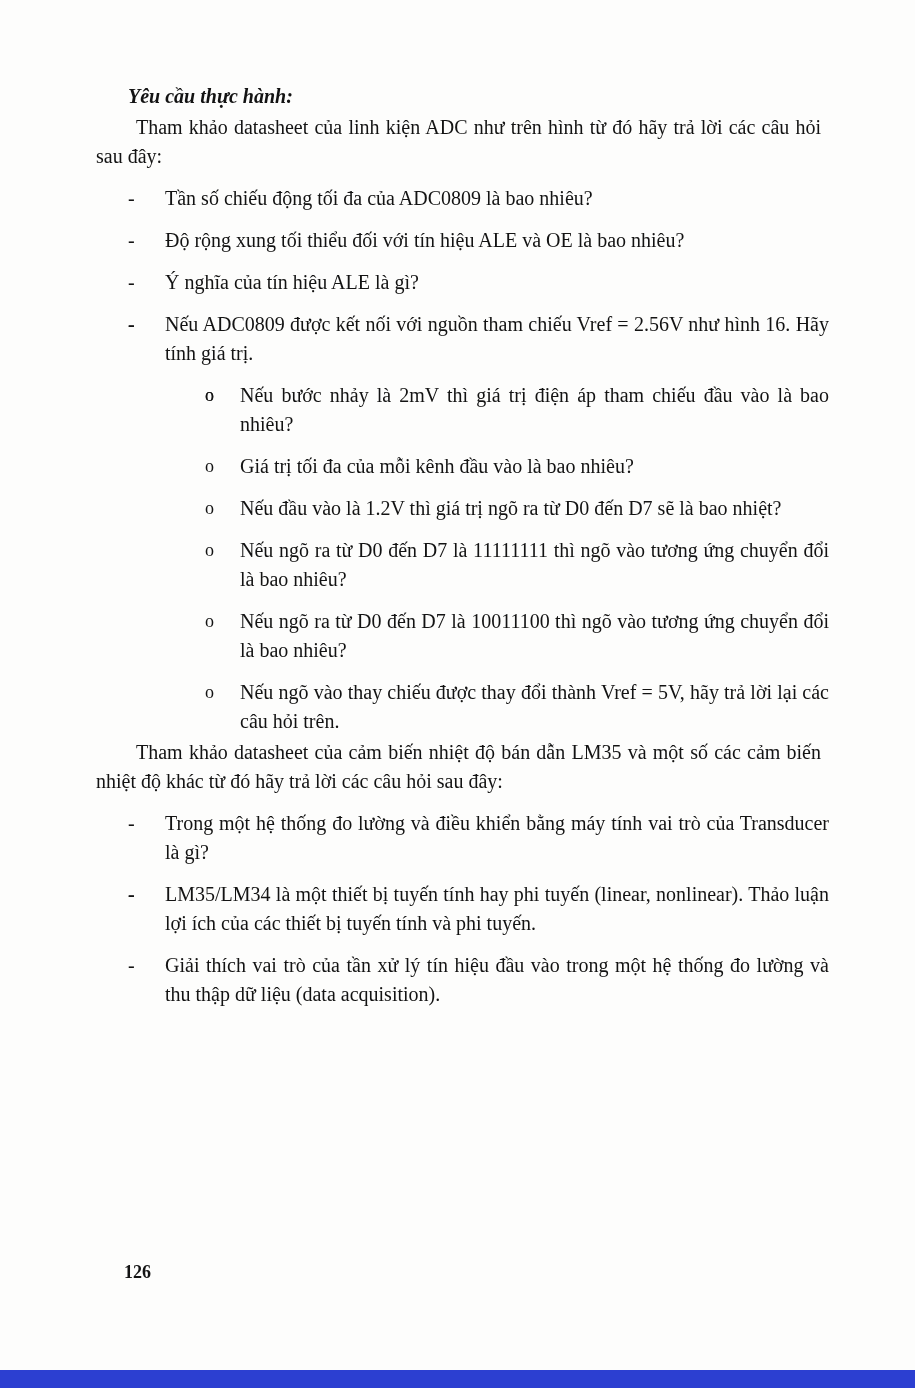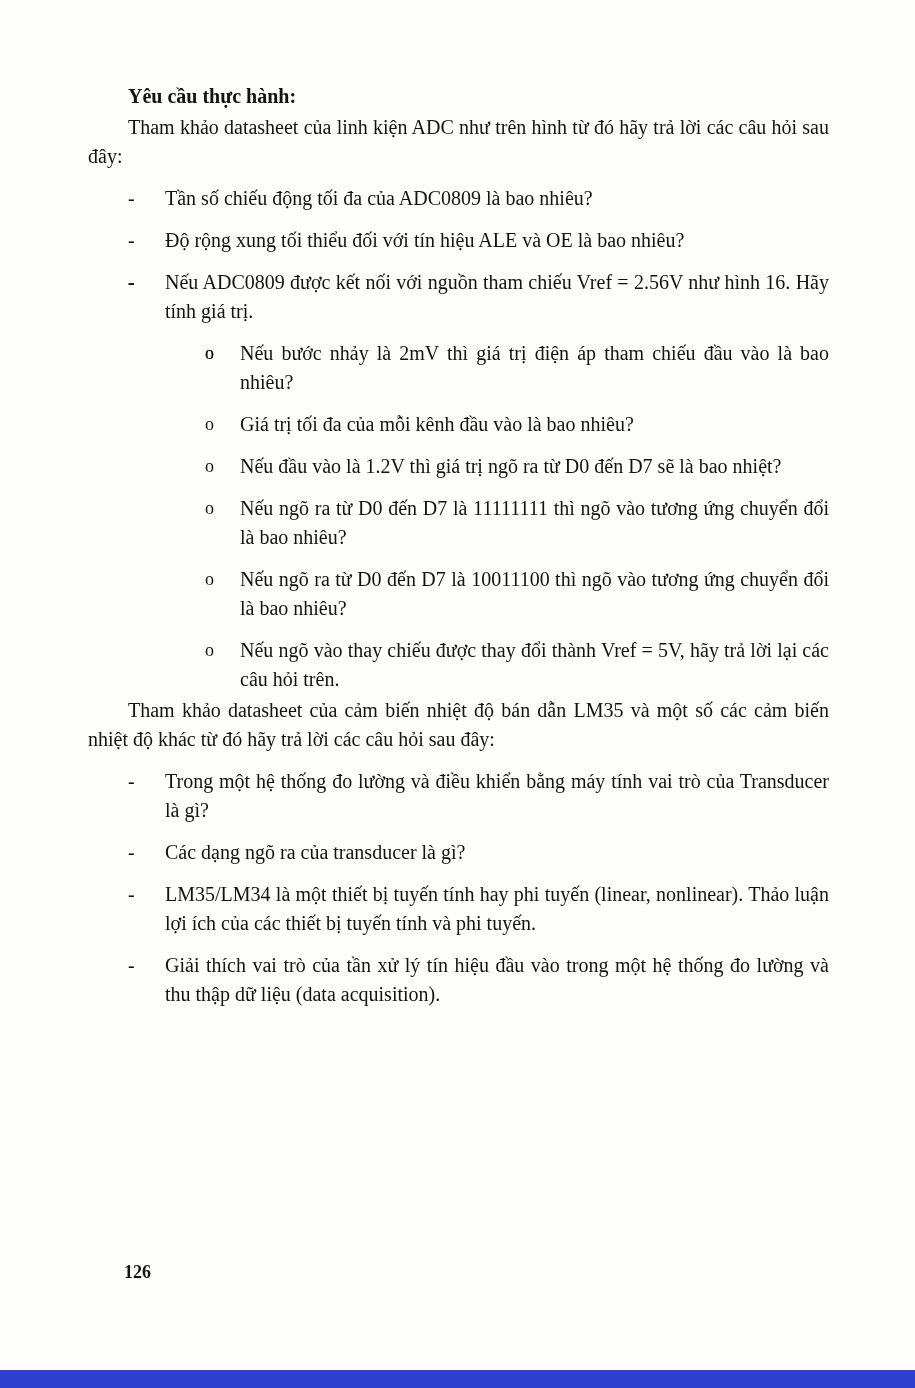--- a/index.html
+++ b/index.html
@@ -17,27 +17,28 @@
     position: absolute;
     top: 82px;
     left: 88px;
     width: 741px;
   }
   .heading {
     font-size: 20px;
     line-height: 29px;
     font-weight: bold;
     margin: 0 0 2px 40px;
+    font-style: italic;
   }
   .para {
     font-size: 20px;
     line-height: 29px;
     text-align: justify;
     text-indent: 40px;
-    margin: 0;
+    margin: 8px;
     margin-top: 2px;
   }
   .d-item {
     position: relative;
     padding-left: 77px;
     font-size: 20px;
     line-height: 29px;
     text-align: justify;
     margin-top: 13px;
   }
@@ -89,20 +90,21 @@
   <div class="d-item">
     <span class="marker">-</span>
     <span>Tần số chiếu động tối đa của ADC0809 là bao nhiêu?</span>
   </div>
   <div class="d-item">
     <span class="marker">-</span>
     <span>Độ rộng xung tối thiểu đối với tín hiệu ALE và OE là bao nhiêu?</span>
   </div>
   <div class="d-item">
     <span class="marker">-</span>
+    <span>Ý nghĩa của tín hiệu ALE là gì?</span>
   </div>
   <div class="d-item">
     <span class="marker">-</span>
   </div>
   <div class="d-item">
     <span class="marker">-</span>
     <span>Nếu ADC0809 được kết nối với nguồn tham chiếu Vref = 2.56V như hình 16. Hãy tính giá trị.</span>
   </div>
 
   <div class="o-item">
@@ -134,21 +136,20 @@
   </div>
 
   <p class="para">Tham khảo datasheet của cảm biến nhiệt độ bán dẫn LM35 và một số các cảm biến nhiệt độ khác từ đó hãy trả lời các câu hỏi sau đây:</p>
 
   <div class="d-item">
     <span class="marker">-</span>
     <span>Trong một hệ thống đo lường và điều khiển bằng máy tính vai trò của Transducer là gì?</span>
   </div>
   <div class="d-item">
     <span class="marker">-</span>
-    <span>Các dạng ngõ ra của transducer là gì?</span>
   </div>
   <div class="d-item">
     <span class="marker">-</span>
     <span>LM35/LM34 là một thiết bị tuyến tính hay phi tuyến (linear, nonlinear). Thảo luận lợi ích của các thiết bị tuyến tính và phi tuyến.</span>
   </div>
   <div class="d-item">
     <span class="marker">-</span>
     <span>Giải thích vai trò của tần xử lý tín hiệu đầu vào trong một hệ thống đo lường và thu thập dữ liệu (data acquisition).</span>
   </div>
 

